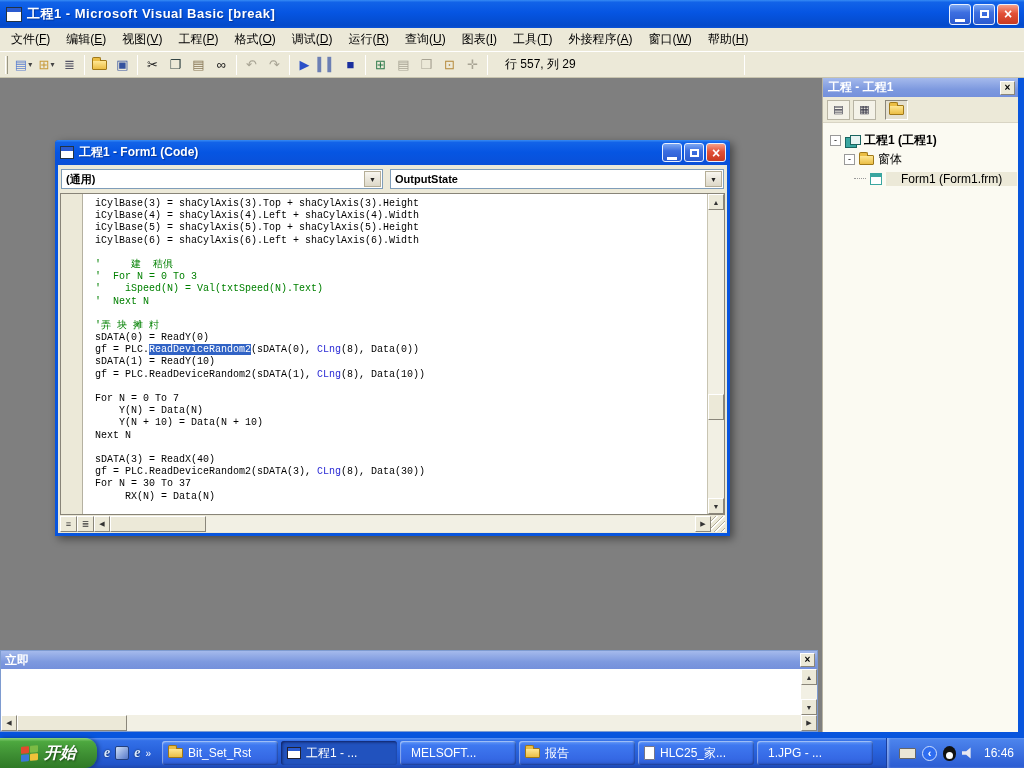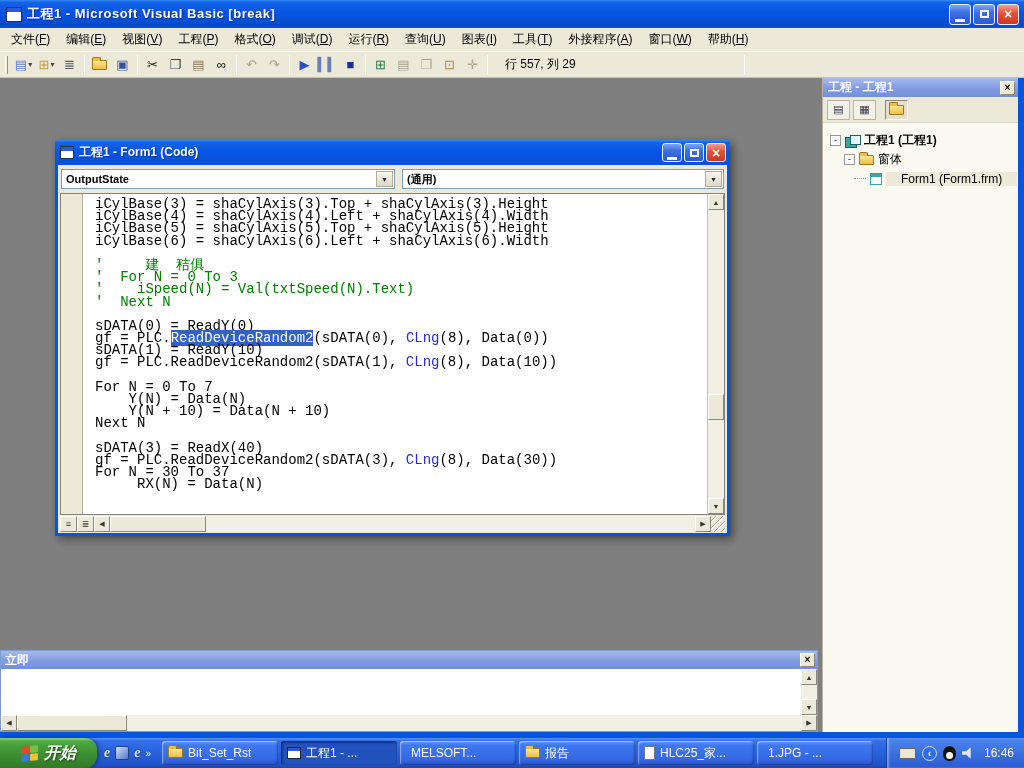--- a/index.html
+++ b/index.html
@@ -60,21 +60,21 @@
   .combo { height:20px; background:#fff; border:1px solid #7F9DB9; display:flex; align-items:center;
     font-size:11px; font-weight:bold; padding-left:4px; color:#000; }
   .combo-left { width:322px; } .combo-right { flex:1; }
   .combo-btn { margin-left:auto; width:17px; height:16px; margin-right:1px;
     background:linear-gradient(180deg,#F8F6F0,#DDD8C8); border:1px solid #B5AE97;
     display:flex; align-items:center; justify-content:center; font-size:7px; color:#222; }
   .cw-codearea { position:absolute; left:2px; right:2px; top:28px; bottom:18px; background:#fff;
     border:1px solid #888478; display:flex; }
   .code-margin { width:22px; background:#ECE9D8; border-right:1px solid #B5B1A1; }
   .code-text { flex:1; overflow:hidden; padding:4px 0 8px 12px; font-family:"Liberation Mono", monospace;
-    font-size:14px; line-height:12.2px; color:#000; }
+    font-size:10px; line-height:12.2px; color:#000; }
   .code-line { white-space:pre; height:12.2px; }
   .seg-n { color:#000; } .seg-c { color:#008000; } .seg-k { color:#2B2BD5; }
   .seg-s { background:#3163C5; color:#fff; }
   .vscroll { width:17px; background:#F2F0E4; border-left:1px solid #C8C4B2; display:flex; flex-direction:column; }
   .sb-btn { height:16px; background:#ECE9D8; border:1px solid; border-color:#FFF #8A867A #8A867A #FFF;
     display:flex; align-items:center; justify-content:center; font-size:7px; color:#333; flex:none; }
   .vtrack { flex:1; position:relative; }
   .vthumb { position:absolute; top:64%; left:0; right:0; height:26px; background:#ECE9D8;
     border:1px solid; border-color:#FFF #8A867A #8A867A #FFF; }
   .cw-bottom { position:absolute; left:2px; right:2px; bottom:0; height:18px; display:flex; align-items:center; }
@@ -287,42 +287,43 @@
             <span class="g-min">▬</span>
           </span>
         <span class="xbtn">
             <span class="g-max"></span>
           </span>
         <span class="xbtn close">×</span>
       </span>
     </div>
     <div class="cw-client">
       <div class="cw-combos">
+        <div class="combo combo-left">
+          <span>(通用)</span>
+          <span class="combo-btn">▼</span>
+        </div>
         <div class="combo combo-right">
           <span>OutputState</span>
-          <span class="combo-btn">▼</span>
-        </div>
-        <div class="combo combo-left">
-          <span>(通用)</span>
           <span class="combo-btn">▼</span>
         </div>
       </div>
       <div class="cw-codearea">
         <div class="code-margin"></div>
         <div class="code-text">
             <div class="code-line"><span class="seg-n">iCylBase(3) = shaCylAxis(3).Top + shaCylAxis(3).Height</span></div>
             <div class="code-line"><span class="seg-n">iCylBase(4) = shaCylAxis(4).Left + shaCylAxis(4).Width</span></div>
             <div class="code-line"><span class="seg-n">iCylBase(5) = shaCylAxis(5).Top + shaCylAxis(5).Height</span></div>
             <div class="code-line"><span class="seg-n">iCylBase(6) = shaCylAxis(6).Left + shaCylAxis(6).Width</span></div>
             <div class="code-line"> </div>
             <div class="code-line"><span class="seg-c">'     建  秸俱</span></div>
             <div class="code-line"><span class="seg-c">'  For N = 0 To 3</span></div>
             <div class="code-line"><span class="seg-c">'    iSpeed(N) = Val(txtSpeed(N).Text)</span></div>
             <div class="code-line"><span class="seg-c">'  Next N</span></div>
             <div class="code-line"> </div>
+            <div class="code-line"><span class="seg-c">'弄 块 摊 籿</span></div>
             <div class="code-line"><span class="seg-n">sDATA(0) = ReadY(0)</span></div>
             <div class="code-line"><span class="seg-n">gf = PLC.</span><span class="seg-s">ReadDeviceRandom2</span><span class="seg-n">(sDATA(0), </span><span class="seg-k">CLng</span><span class="seg-n">(8), Data(0))</span></div>
             <div class="code-line"><span class="seg-n">sDATA(1) = ReadY(10)</span></div>
             <div class="code-line"><span class="seg-n">gf = PLC.ReadDeviceRandom2(sDATA(1), </span><span class="seg-k">CLng</span><span class="seg-n">(8), Data(10))</span></div>
             <div class="code-line"> </div>
             <div class="code-line"><span class="seg-n">For N = 0 To 7</span></div>
             <div class="code-line"><span class="seg-n">    Y(N) = Data(N)</span></div>
             <div class="code-line"><span class="seg-n">    Y(N + 10) = Data(N + 10)</span></div>
             <div class="code-line"><span class="seg-n">Next N</span></div>
             <div class="code-line"> </div>

